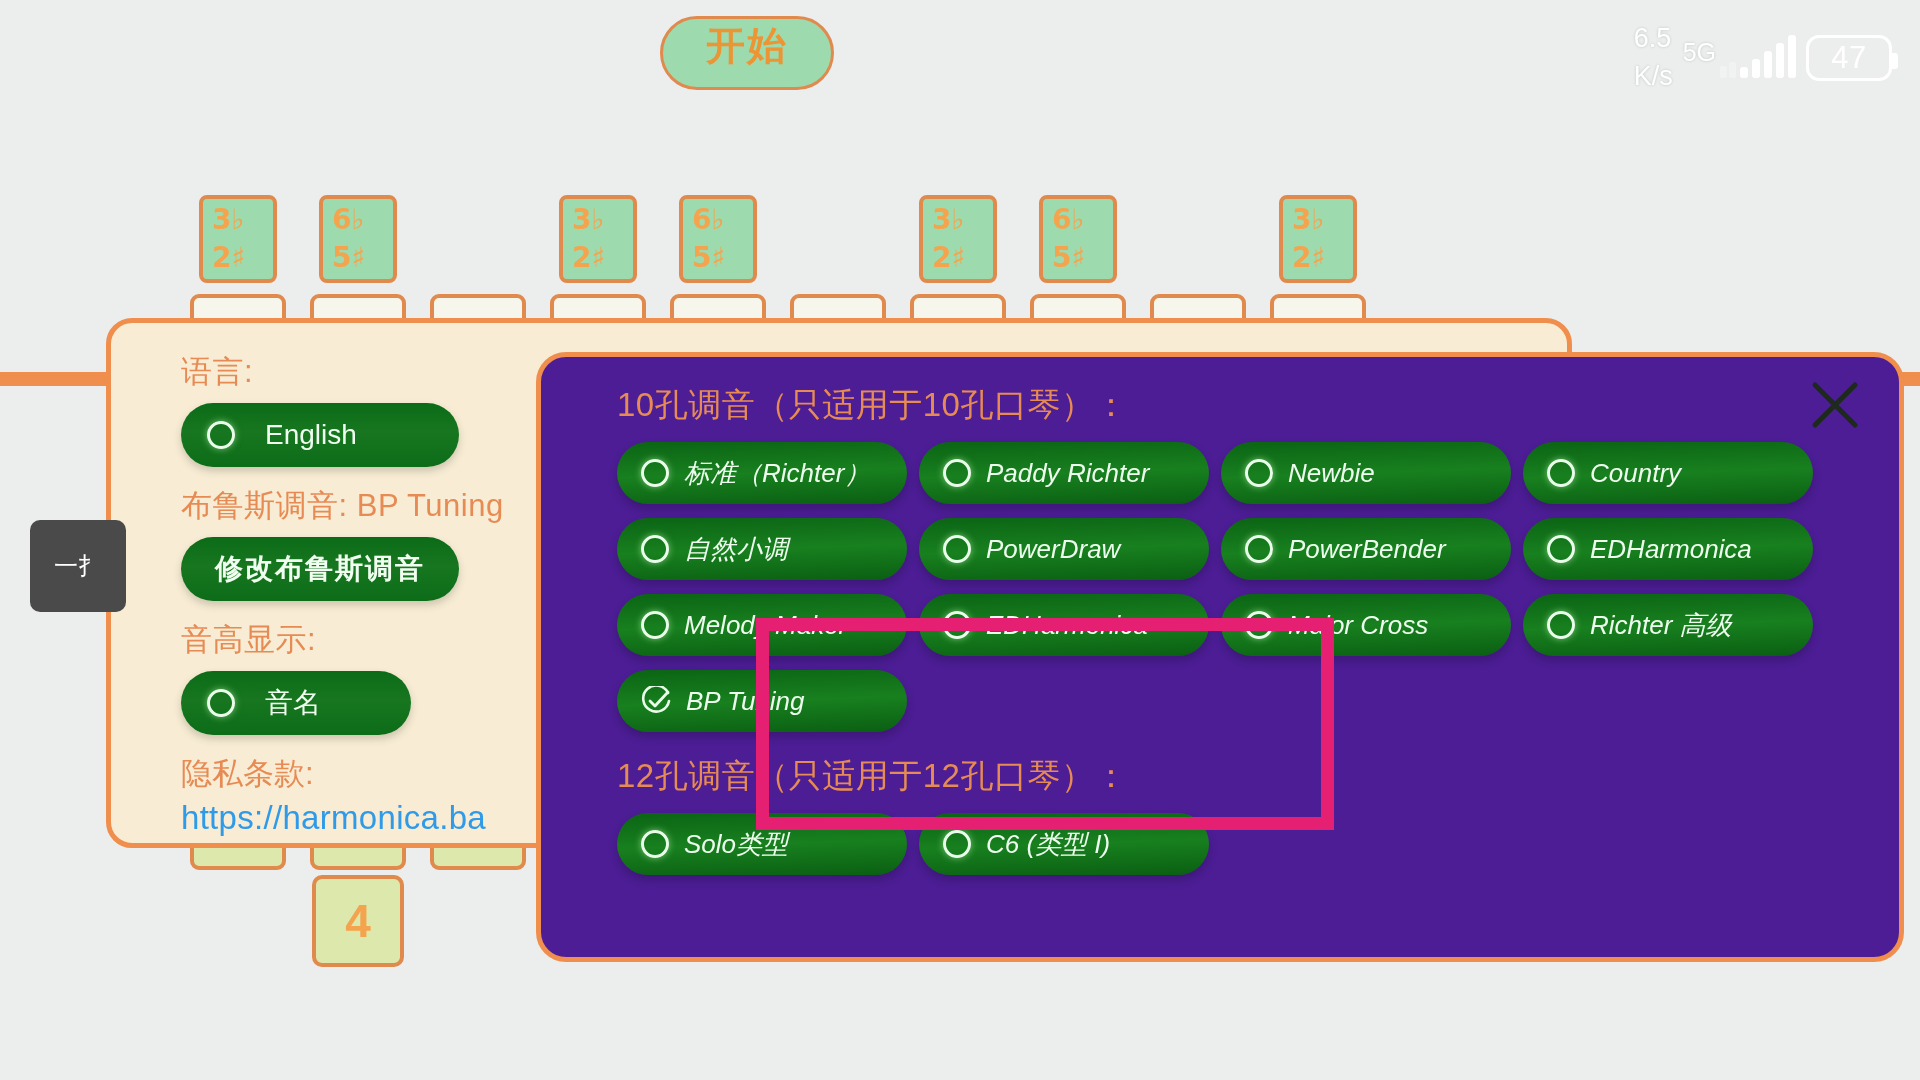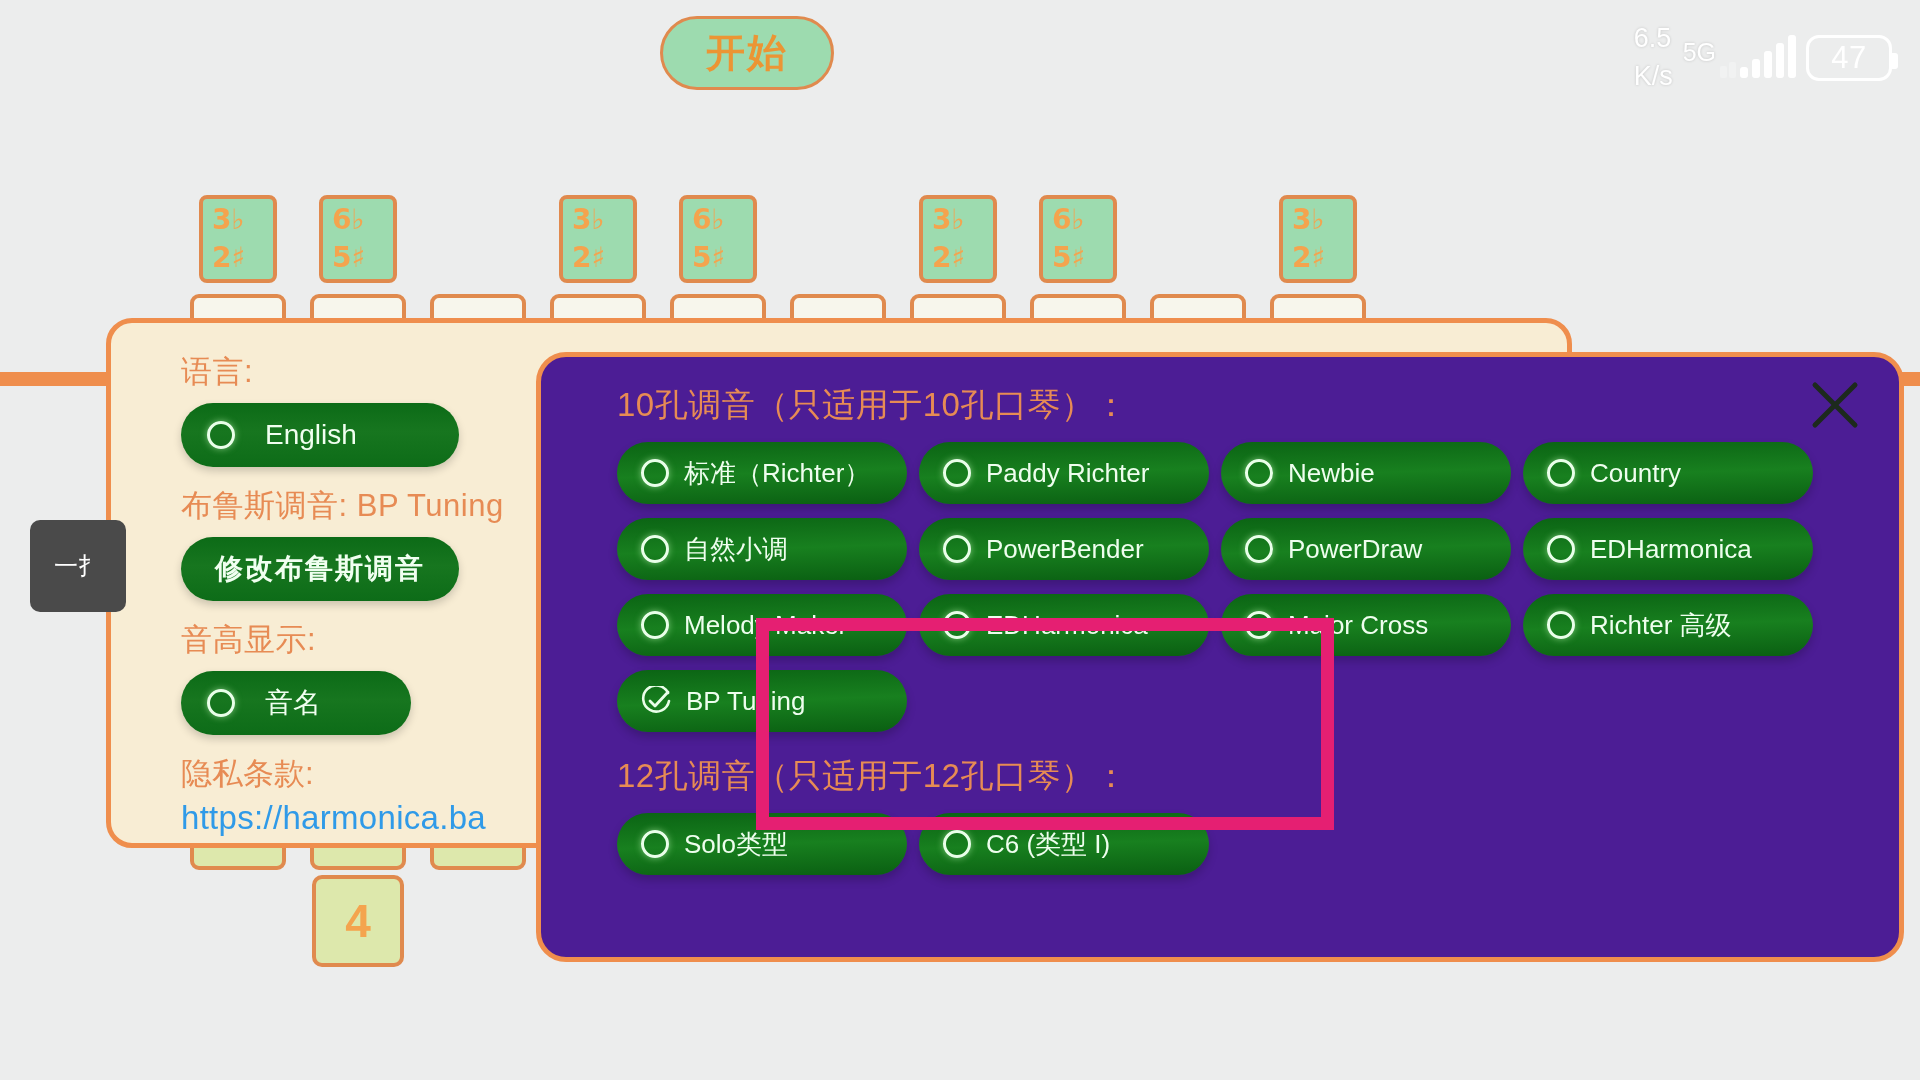--- a/index.html
+++ b/index.html
@@ -70,21 +70,21 @@
   #start-button {
     position: absolute;
     left: 660px; top: 16px;
     width: 174px; height: 74px;
     background: #9ddbaf;
     border: 3px solid #e08a4e;
     border-radius: 38px;
     color: #eb9534;
     font-size: 39px;
     font-weight: bold;
-    display: flex; align-items: center; justify-content: center;
+    display: flex; justify-content: center;
     letter-spacing: 2px;
     z-index: 4;
   }
 
   
   #harmonica-board {
     position: absolute;
     left: 0; top: 150px;
     width: 1920px; height: 880px;
     z-index: 1;
@@ -269,20 +269,21 @@
     border-radius: 33px;
     background: linear-gradient(178deg, #0b6414 0%, #18801f 50%, #0a5f12 100%);
     box-shadow: 0 5px 10px rgba(0,0,0,.2);
     display: flex; align-items: center;
     padding: 0 24px;
     gap: 15px;
     color: #eefeee;
     font-size: 26px;
     white-space: nowrap;
     overflow: hidden;
+    font-style: italic;
   }
 
   
   #highlight-box {
     position: absolute;
     left: 756px; top: 618px;
     width: 578px; height: 212px;
     border: 13px solid #e51f72;
     z-index: 9;
     pointer-events: none;
@@ -541,25 +542,25 @@
         <div class="tune-btn">
           <span class="radio-ring"></span>
           <span>Country</span>
         </div>
         <div class="tune-btn">
           <span class="radio-ring"></span>
           <span>自然小调</span>
         </div>
         <div class="tune-btn">
           <span class="radio-ring"></span>
+          <span>PowerDraw</span>
+        </div>
+        <div class="tune-btn">
+          <span class="radio-ring"></span>
           <span>PowerBender</span>
-        </div>
-        <div class="tune-btn">
-          <span class="radio-ring"></span>
-          <span>PowerDraw</span>
         </div>
         <div class="tune-btn">
           <span class="radio-ring"></span>
           <span>EDHarmonica</span>
         </div>
         <div class="tune-btn">
           <span class="radio-ring"></span>
           <span>Melody Maker</span>
         </div>
         <div class="tune-btn">

